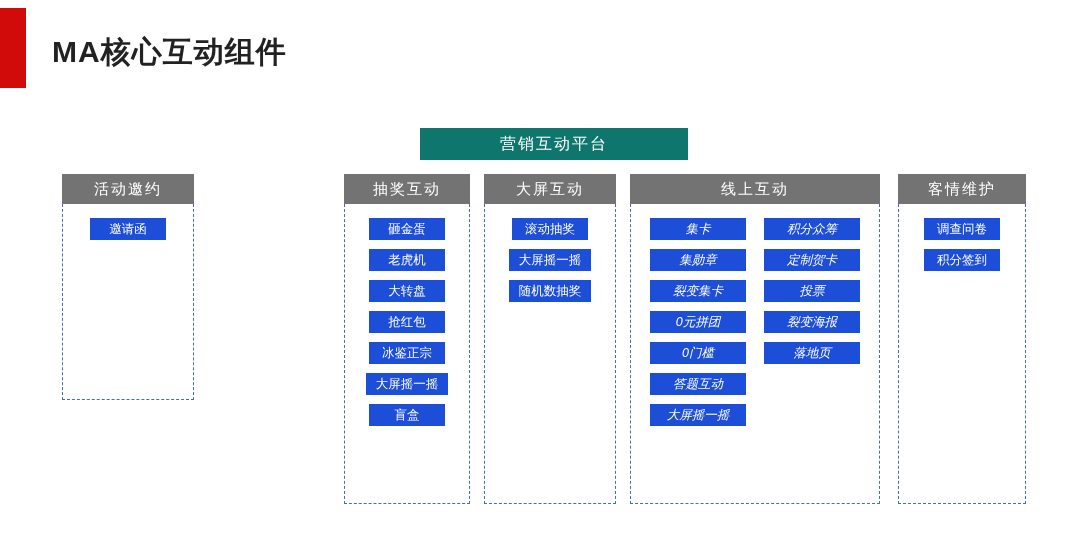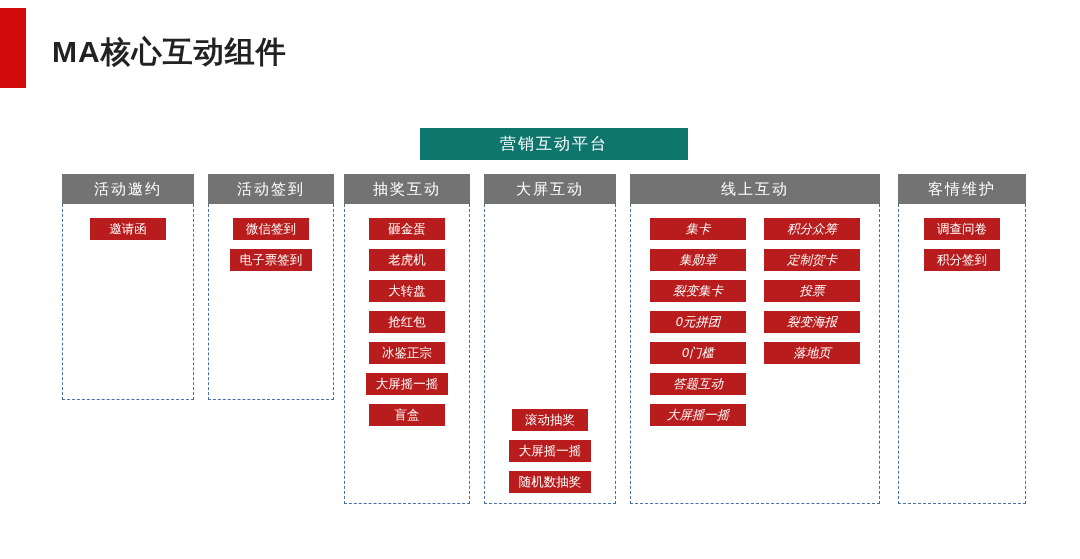--- a/index.html
+++ b/index.html
@@ -82,41 +82,41 @@
     justify-content: center;
     gap: 10px;
   }
   .chip-col {
     display: flex;
     flex-direction: column;
     align-items: center;
     gap: 9px;
   }
   .chip {
-    background: #b91c1c;
+    background: #1d4ed8;
     color: #ffffff;
     font-size: 12.5px;
     height: 22px;
     line-height: 22px;
     text-align: center;
     white-space: nowrap;
     padding: 0 10px;
     min-width: 76px;
     box-sizing: border-box;
   }
 
   
   #col-0 { left: 62px;  width: 132px; }
   #col-0 .col-body { height: 196px; }
   #col-1 { left: 208px; width: 126px; }
   #col-1 .col-body { height: 196px; }
   #col-2 { left: 344px; width: 126px; }
   #col-2 .col-body { height: 300px; }
   #col-3 { left: 484px; width: 132px; }
-  #col-3 .col-body { height: 300px; align-items: flex-end; }
+  #col-3 .col-body { height: 300px; }
   #col-4 { left: 630px; width: 250px; }
   #col-4 .col-body { height: 300px; padding-left: 8px; padding-right: 8px; gap: 18px; font-style: italic; }
   #col-4 .chip { min-width: 96px; }
   #col-5 { left: 898px; width: 128px; }
   #col-5 .col-body { height: 300px; }
 </style>
 </head>
 <body>
 
 <div class="header-bar"></div>
@@ -128,29 +128,20 @@
 
   <div class="column" id="col-0">
     <div class="col-head">活动邀约</div>
     <div class="col-body">
       <div class="chip-col">
         <div class="chip">邀请函</div>
       </div>
     </div>
   </div>
 
-  <div class="column" id="col-1">
-    <div class="col-head">活动签到</div>
-    <div class="col-body">
-      <div class="chip-col">
-        <div class="chip">微信签到</div>
-        <div class="chip">电子票签到</div>
-      </div>
-    </div>
-  </div>
 
   <div class="column" id="col-2">
     <div class="col-head">抽奖互动</div>
     <div class="col-body">
       <div class="chip-col">
         <div class="chip">砸金蛋</div>
         <div class="chip">老虎机</div>
         <div class="chip">大转盘</div>
         <div class="chip">抢红包</div>
         <div class="chip">冰鉴正宗</div>

